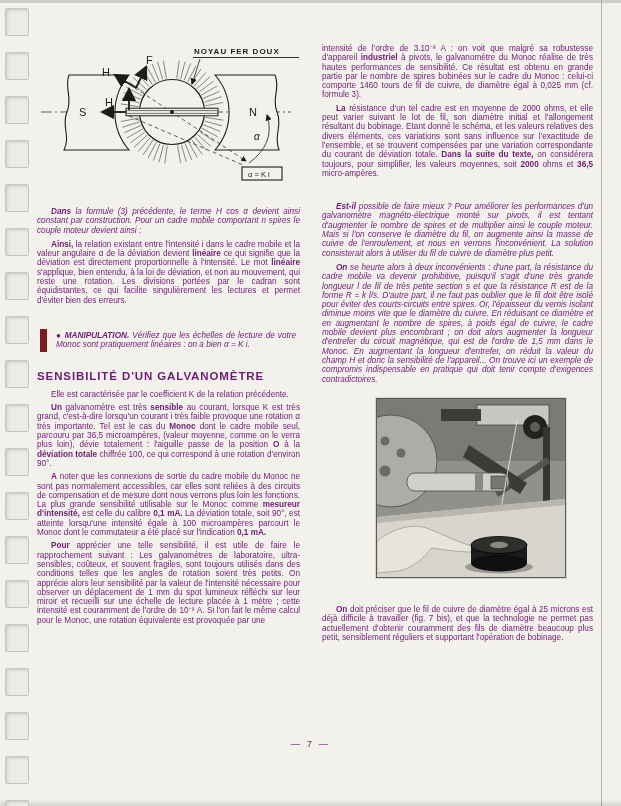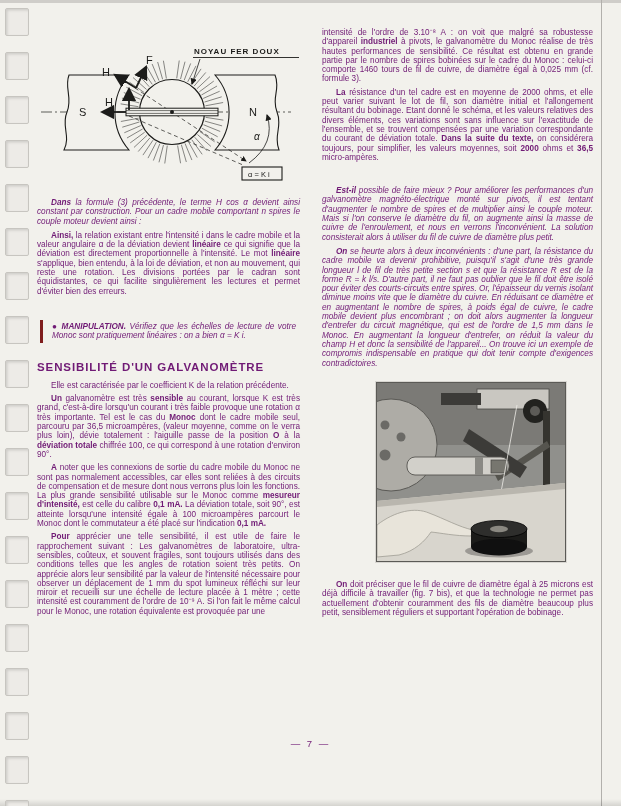--- a/index.html
+++ b/index.html
@@ -17,38 +17,38 @@
   .edge-bottom { position:absolute; bottom:0; left:0; right:0; height:7px;
     background:linear-gradient(to bottom, rgba(0,0,0,0) 0%, rgba(0,0,0,0.12) 100%); }
   
   .binding-strip { position:absolute; left:5px; top:8px; width:26px; }
   .hole { width:22px; height:26px; margin-bottom:16px; background:#edebe7;
     border:1px solid #c7c5c0; border-radius:2px;
     box-shadow: inset 1.5px 1.5px 2.5px rgba(0,0,0,0.13); }
   
   .col { position:absolute; font-size:8.2px; line-height:9.3px; text-align:justify; }
   .col-left  { left:37px; top:20px; width:263px; }
-  .col-right { left:322px; top:28px; width:271px; }
+  .col-right { left:322px; top:44px; width:271px; }
   p { margin:0 0 4px 0; text-indent:14px; }
   p.noindent { text-indent:0; }
   .italic { font-style:italic; }
   .b { font-weight:bold; }
   
   figure { margin:0; }
   .fig7-svg { display:block; margin-left:-4px; }
   .figcap { font-size:7.8px; line-height:9px; text-align:center; margin:2px 0 0 12px; width:240px; text-indent:0; }
   .figcap .lead { font-weight:bold; }
   
   .formula-row { position:relative; text-align:center; font-style:italic; margin:1px 0 2px 0; font-size:8.6px; }
   .formula-num { position:absolute; right:6px; top:0; }
   
-  .manip { border-left:3px solid #7f1d1d; margin:24px 0 0 3px; padding:2px 4px 2px 9px;
+  .manip { border-left:7px solid #7f1d1d; margin:24px 0 0 3px; padding:2px 4px 2px 9px;
     font-style:italic; text-align:justify; }
   h2 { font-size:11.5px; letter-spacing:0.9px; margin:20px 0 9px 0; font-weight:bold; }
-  .sp1 { margin-top:16px; }
+  .sp1 { margin-top:25px; }
   .sp2 { margin-top:24px; }
   .sp3 { margin-top:5px; }
   
   .photo-wrap { margin:14px 0 0 54px; width:190px; }
   .photo-frame { border:1px solid #5b5a56; box-shadow:0 0 0 1px #d8d6d1; }
   .photo-cap { font-size:7.8px; line-height:9px; text-align:center; margin:6px 0 0 14px; width:244px; text-indent:0; }
   .photo-cap .lead { font-weight:bold; }
   
   .footer { position:absolute; top:738px; left:0; width:621px; text-align:center;
     font-size:9.5px; letter-spacing:2px; }

